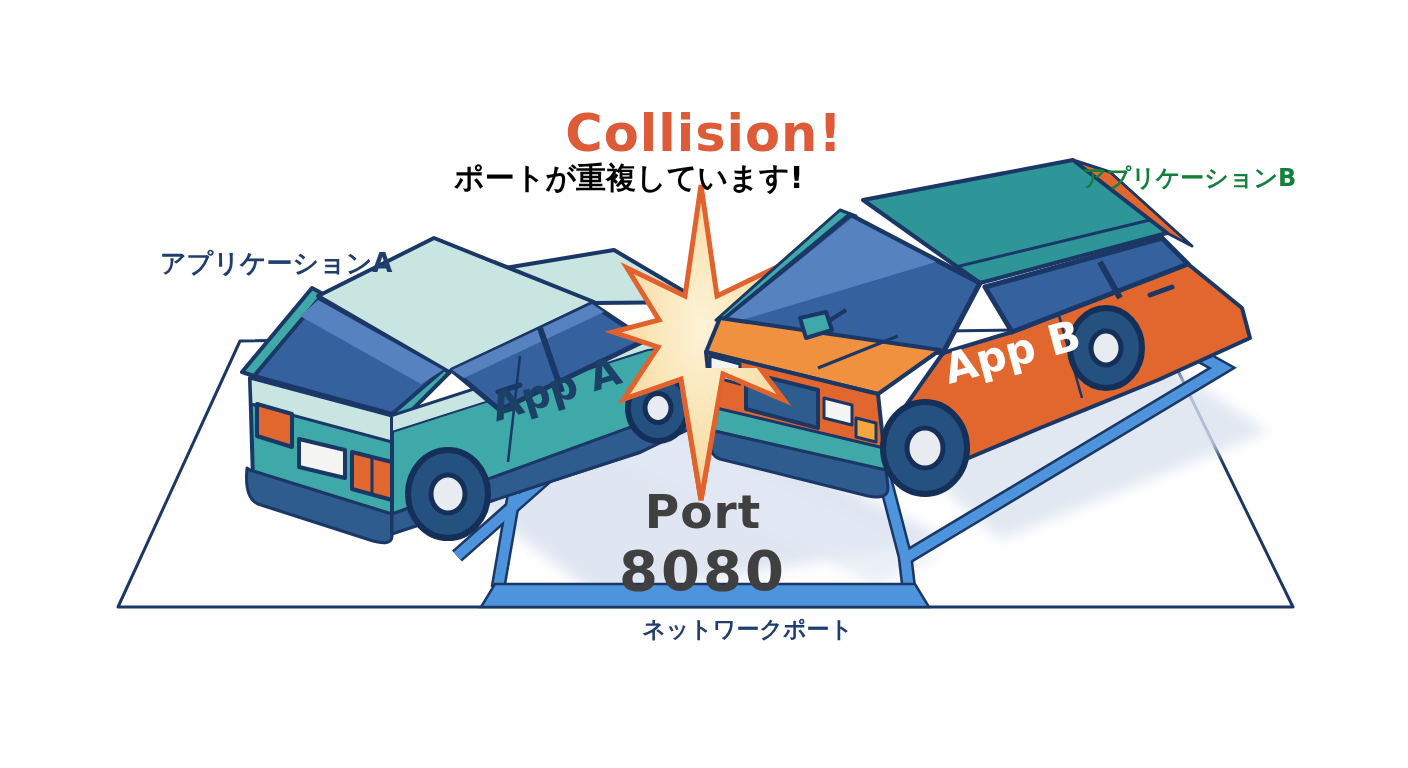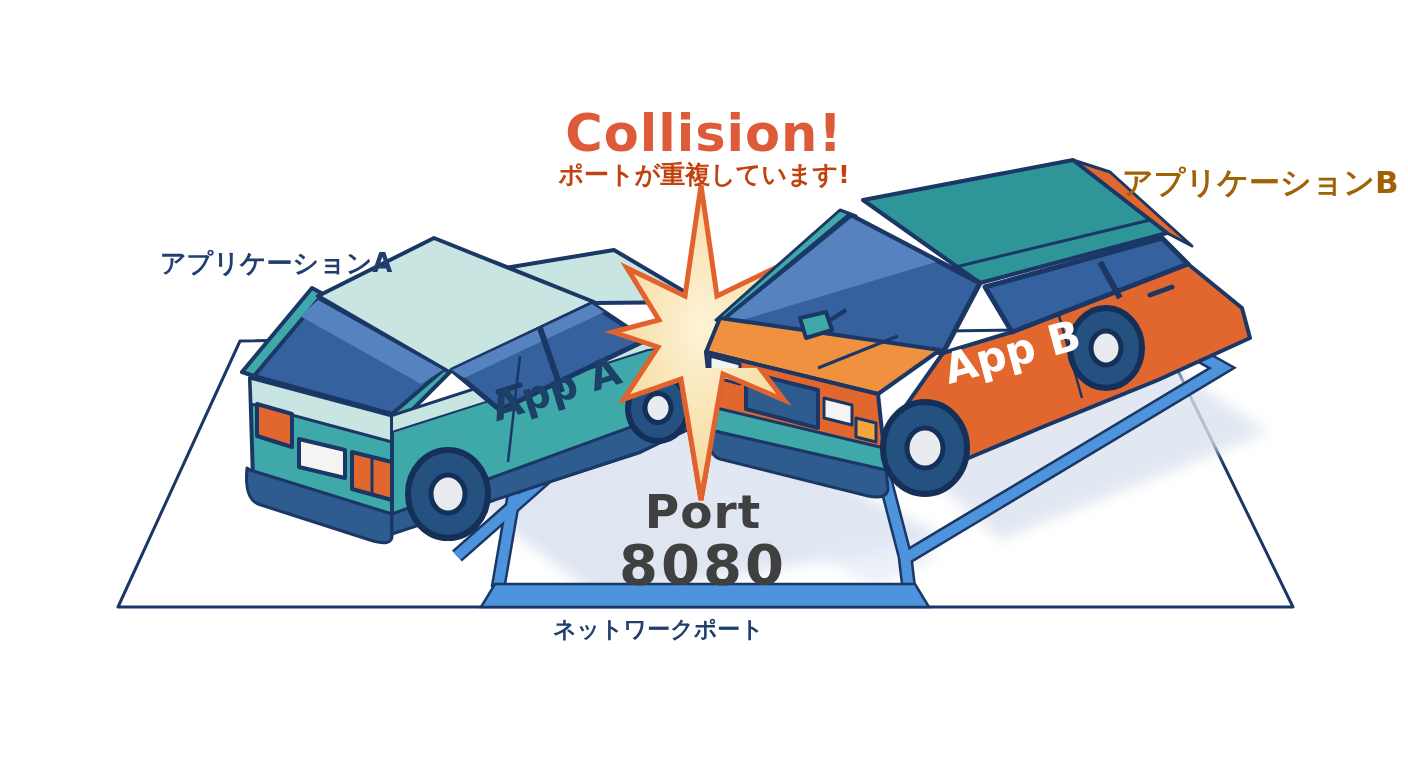--- a/index.html
+++ b/index.html
@@ -2,28 +2,28 @@
 <html><head>
 <meta charset="utf-8">
 <style>
   html,body{margin:0;padding:0;background:#ffffff;}
   #stage{position:relative;width:1408px;height:768px;overflow:hidden;background:#ffffff;
          font-family:"DejaVu Sans",sans-serif;}
   #scene-svg{position:absolute;left:0;top:0;}
   .txt{position:absolute;white-space:nowrap;}
   .collision-title{left:454px;top:104px;width:500px;text-align:center;
       font-size:51px;font-weight:800;color:#DD5B38;letter-spacing:1px;}
-  .collision-sub{left:454px;top:158px;width:500px;text-align:center;
-      font-size:25px;font-weight:700;color:#c2410c;}
+  .collision-sub{left:454px;top:158px;width:500px;
+      font-size:30px;font-weight:700;color:#000000;}
   .app-a-label{left:160px;top:222px;font-size:26px;font-weight:700;color:#203E6E;margin-top:24px;}
-  .app-b-label{left:1082px;top:162px;font-size:31px;font-weight:700;color:#a16207;margin-left:40px;}
+  .app-b-label{left:1082px;top:162px;font-size:24px;font-weight:700;color:#15803d;}
   .port-label{left:553px;top:488px;width:300px;text-align:center;color:#404040;line-height:1.0;}
   .port-line1{font-size:47px;font-weight:800;letter-spacing:1px;}
-  .port-line2{font-size:56px;font-weight:800;letter-spacing:3px;margin-top:2px;}
-  .network-label{left:553px;top:614px;width:300px;text-align:left;
+  .port-line2{font-size:56px;font-weight:800;letter-spacing:3px;margin-top:8px;}
+  .network-label{left:553px;top:614px;width:300px;text-align:right;
       font-size:23px;font-weight:700;color:#203E6E;}
   .car-text{font-family:"DejaVu Sans",sans-serif;font-weight:bold;}
 </style>
 </head>
 <body>
 
 <div id="stage">
 
 <svg id="scene-svg" width="1408" height="768" viewBox="0 0 1408 768">
   <defs>

